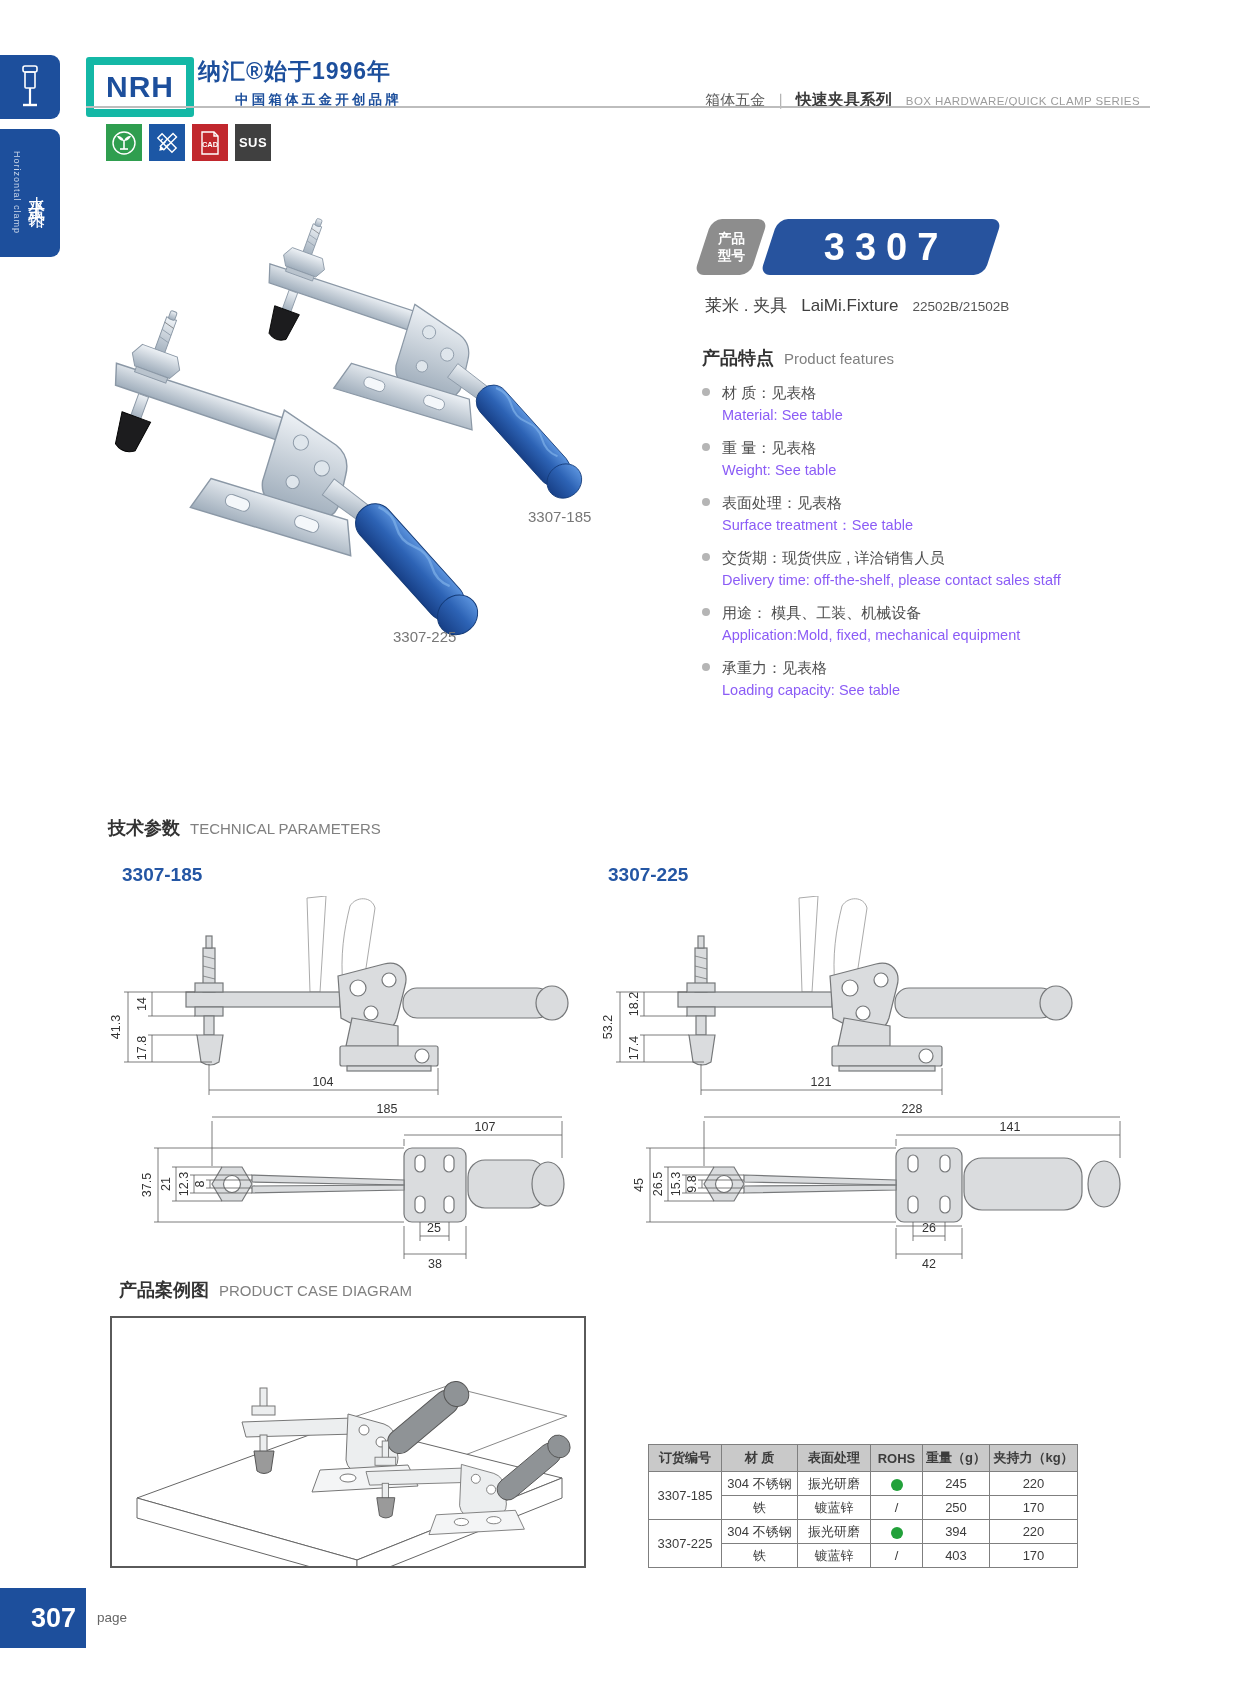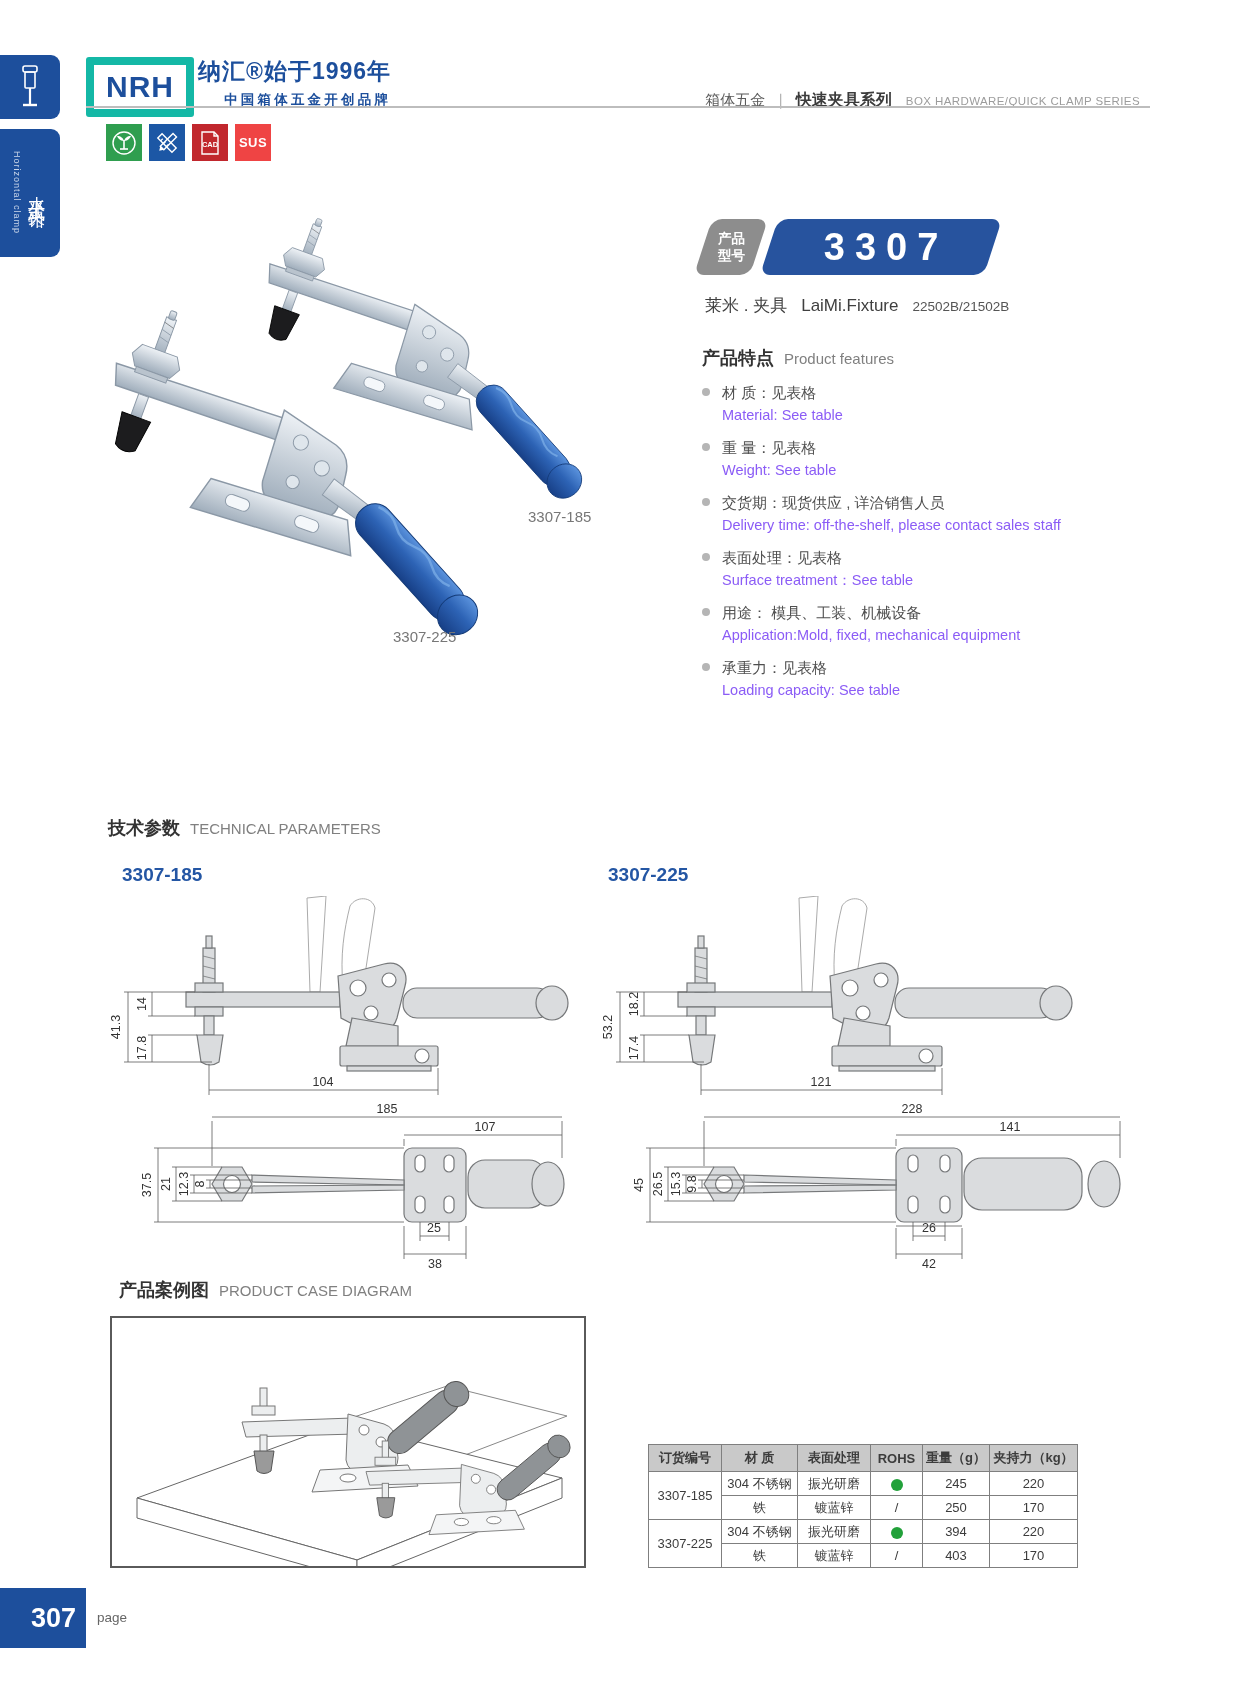--- a/index.html
+++ b/index.html
@@ -8,23 +8,23 @@
   
   .side-badge{position:absolute;left:0;background:#1d4f9c;border-radius:0 9px 9px 0;}
   #side-icon{top:55px;width:60px;height:64px;display:flex;align-items:center;justify-content:center;}
   #side-tab{top:129px;width:60px;height:128px;display:flex;align-items:center;justify-content:center;gap:3px;}
   .vtext-en{writing-mode:vertical-rl;color:#c9d6ea;font-size:9px;letter-spacing:1px;}
   .vtext-cn{writing-mode:vertical-rl;color:#fff;font-size:17px;letter-spacing:4px;}
   
   .logo-box{position:absolute;left:86px;top:57px;width:92px;height:44px;border:8px solid #14b8a6;
             border-radius:3px;display:flex;align-items:center;justify-content:center;
             color:#1d4f9c;font-weight:bold;font-size:30px;letter-spacing:1px;}
-  .brand{position:absolute;left:198px;top:56px;color:#1d4f9c;text-align:right;}
+  .brand{position:absolute;left:198px;top:56px;color:#1d4f9c;}
   .brand-l1{font-size:23px;font-weight:bold;letter-spacing:1px;}
-  .brand-l2{font-size:13.5px;font-weight:bold;letter-spacing:3.2px;margin-top:4px;}
+  .brand-l2{font-size:13.5px;font-weight:bold;letter-spacing:3.2px;margin-top:4px;margin-left:37px;}
   .series{position:absolute;top:74px;right:100px;display:flex;align-items:baseline;gap:8px;}
   .series-left{font-size:15px;color:#5a5a5a;margin-top:17px;}
   .series-sep{color:#9a9a9a;font-size:15px;}
   .series-right{font-size:16px;font-weight:bold;color:#3c3c3c;}
   .series-en{font-size:11.5px;color:#9c9c9c;letter-spacing:.4px;margin-left:6px;}
   .header-rule{position:absolute;left:86px;top:106px;width:1064px;height:2px;background:#bdbdbd;}
   
   .badges{position:absolute;left:106px;top:124px;display:flex;gap:7px;}
   .badge{width:36px;height:37px;border-radius:0;display:flex;align-items:center;justify-content:center;color:#fff;}
   .badge .sus-txt{font-size:13px;font-weight:bold;letter-spacing:.5px;color:#fff;}
@@ -136,21 +136,21 @@
         </g>
       </svg>
     </div>
     <div class="badge" style="background:#c1272d">
       <svg width="26" height="26" viewBox="0 0 26 26">
         <path d="M5,2 L17,2 L21,6 L21,24 L5,24 Z" fill="none" stroke="#fff" stroke-width="1.4"></path>
         <path d="M17,2 L17,6 L21,6" fill="none" stroke="#fff" stroke-width="1.4"></path>
         <text x="13" y="17" text-anchor="middle" font-size="7.5" fill="#fff" font-family="Liberation Sans, sans-serif" font-weight="bold">CAD</text>
       </svg>
     </div>
-    <div class="badge" style="background:#ef4444">
+    <div class="badge" style="background:#404040">
       <span class="sus-txt">SUS</span>
     </div>
   </div>
 
   <svg class="photo-svg" width="520" height="480" viewBox="0 0 520 480">
     <defs>
       <linearGradient id="metal" x1="0" y1="0" x2="0" y2="1">
         <stop offset="0" stop-color="#eef2f6"></stop>
           <stop offset="0.5" stop-color="#c6cfd8"></stop>
           <stop offset="1" stop-color="#9fadbb"></stop>
@@ -219,27 +219,27 @@
       <div class="feat-cn">材  质：见表格</div>
       <div class="feat-en">Material: See table</div>
     </div>
     <div class="feat">
       <span class="bullet"></span>
       <div class="feat-cn">重  量：见表格</div>
       <div class="feat-en">Weight: See table</div>
     </div>
     <div class="feat">
       <span class="bullet"></span>
+      <div class="feat-cn">表面处理：见表格</div>
+      <div class="feat-en">Surface treatment：See table</div>
+    </div>
+    <div class="feat">
+      <span class="bullet"></span>
       <div class="feat-cn">交货期：现货供应 , 详洽销售人员</div>
       <div class="feat-en">Delivery time: off-the-shelf, please contact sales staff</div>
-    </div>
-    <div class="feat">
-      <span class="bullet"></span>
-      <div class="feat-cn">表面处理：见表格</div>
-      <div class="feat-en">Surface treatment：See table</div>
     </div>
     <div class="feat">
       <span class="bullet"></span>
       <div class="feat-cn">用途： 模具、工装、机械设备</div>
       <div class="feat-en">Application:Mold, fixed, mechanical equipment</div>
     </div>
     <div class="feat">
       <span class="bullet"></span>
       <div class="feat-cn">承重力：见表格</div>
       <div class="feat-en">Loading capacity: See table</div>

